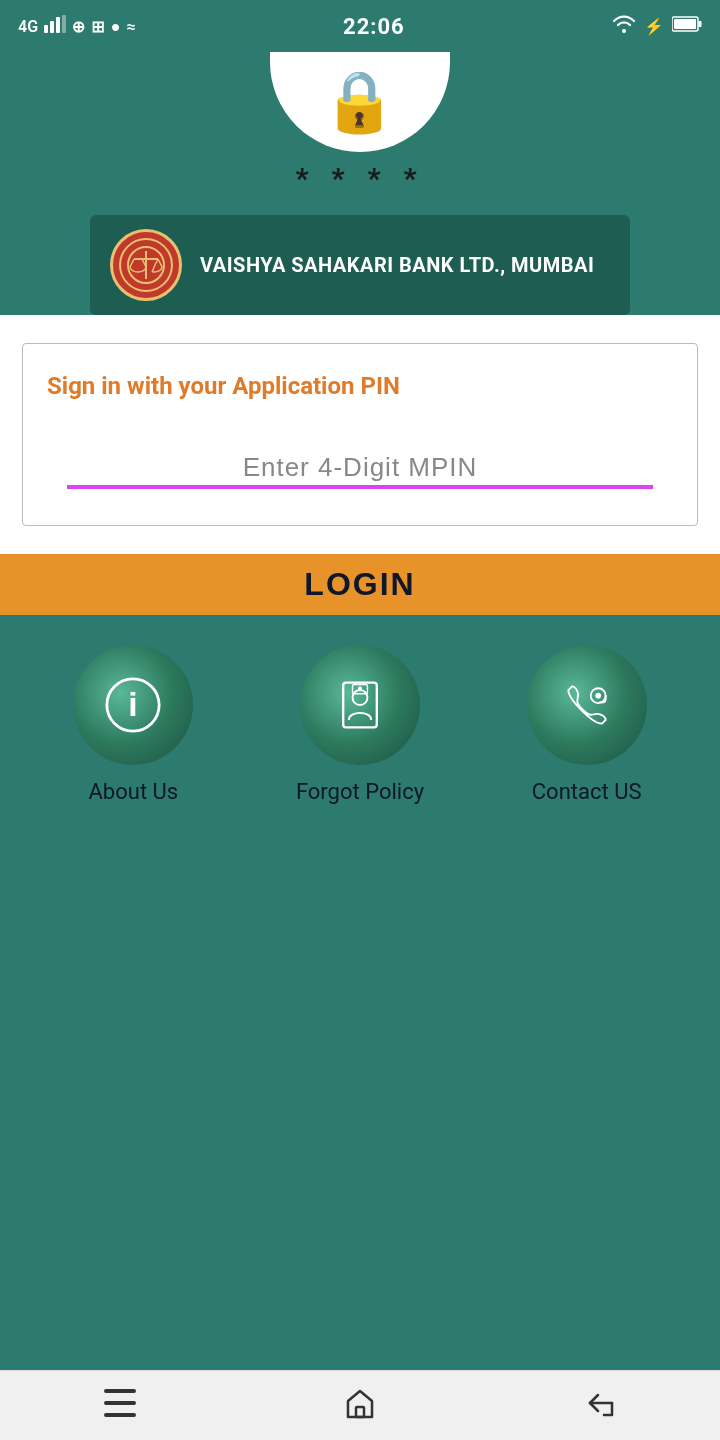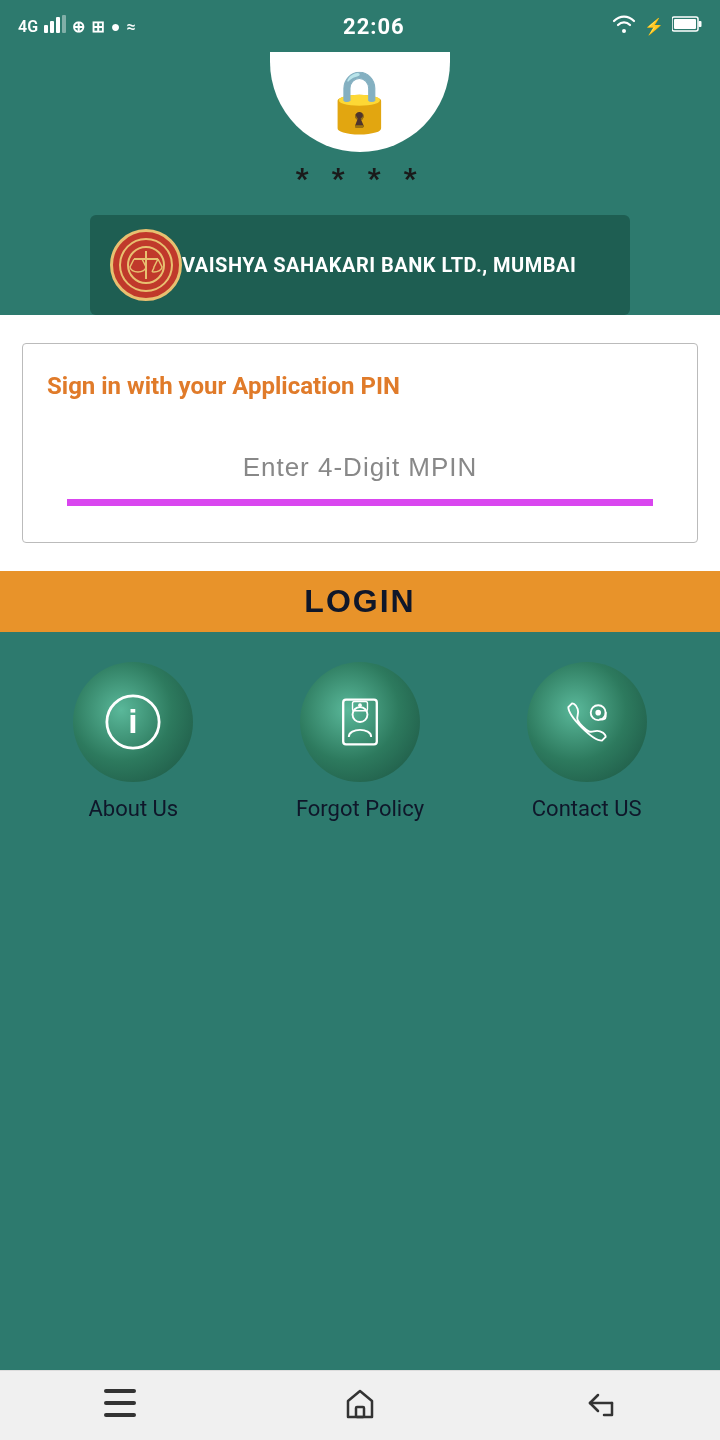--- a/index.html
+++ b/index.html
@@ -67,20 +67,21 @@
     }
 
     
     .bank-banner {
       background: #1e5e52;
       width: 540px;
       border-radius: 6px;
       display: flex;
       align-items: center;
       padding: 14px 20px;
+      gap: 18px;
       margin: 20px auto 0;
     }
 
     .bank-logo-circle {
       width: 72px;
       height: 72px;
       background: #c0392b;
       border-radius: 50%;
       display: flex;
       align-items: center;
@@ -125,23 +126,23 @@
 
     .signin-title {
       color: #e07b2a;
       font-size: 24px;
       font-weight: 700;
       text-align: left;
       margin-bottom: 52px;
     }
 
     .mpin-input-wrapper {
-      border-bottom: 7px solid #d946ef;
+      border-bottom: 4px solid #d946ef;
       margin: 0 20px;
-      padding-bottom: 16px;
+      padding-bottom: 2px;
     }
 
     .mpin-input {
       width: 100%;
       border: none;
       outline: none;
       font-size: 26px;
       color: #555;
       text-align: center;
       background: transparent;

